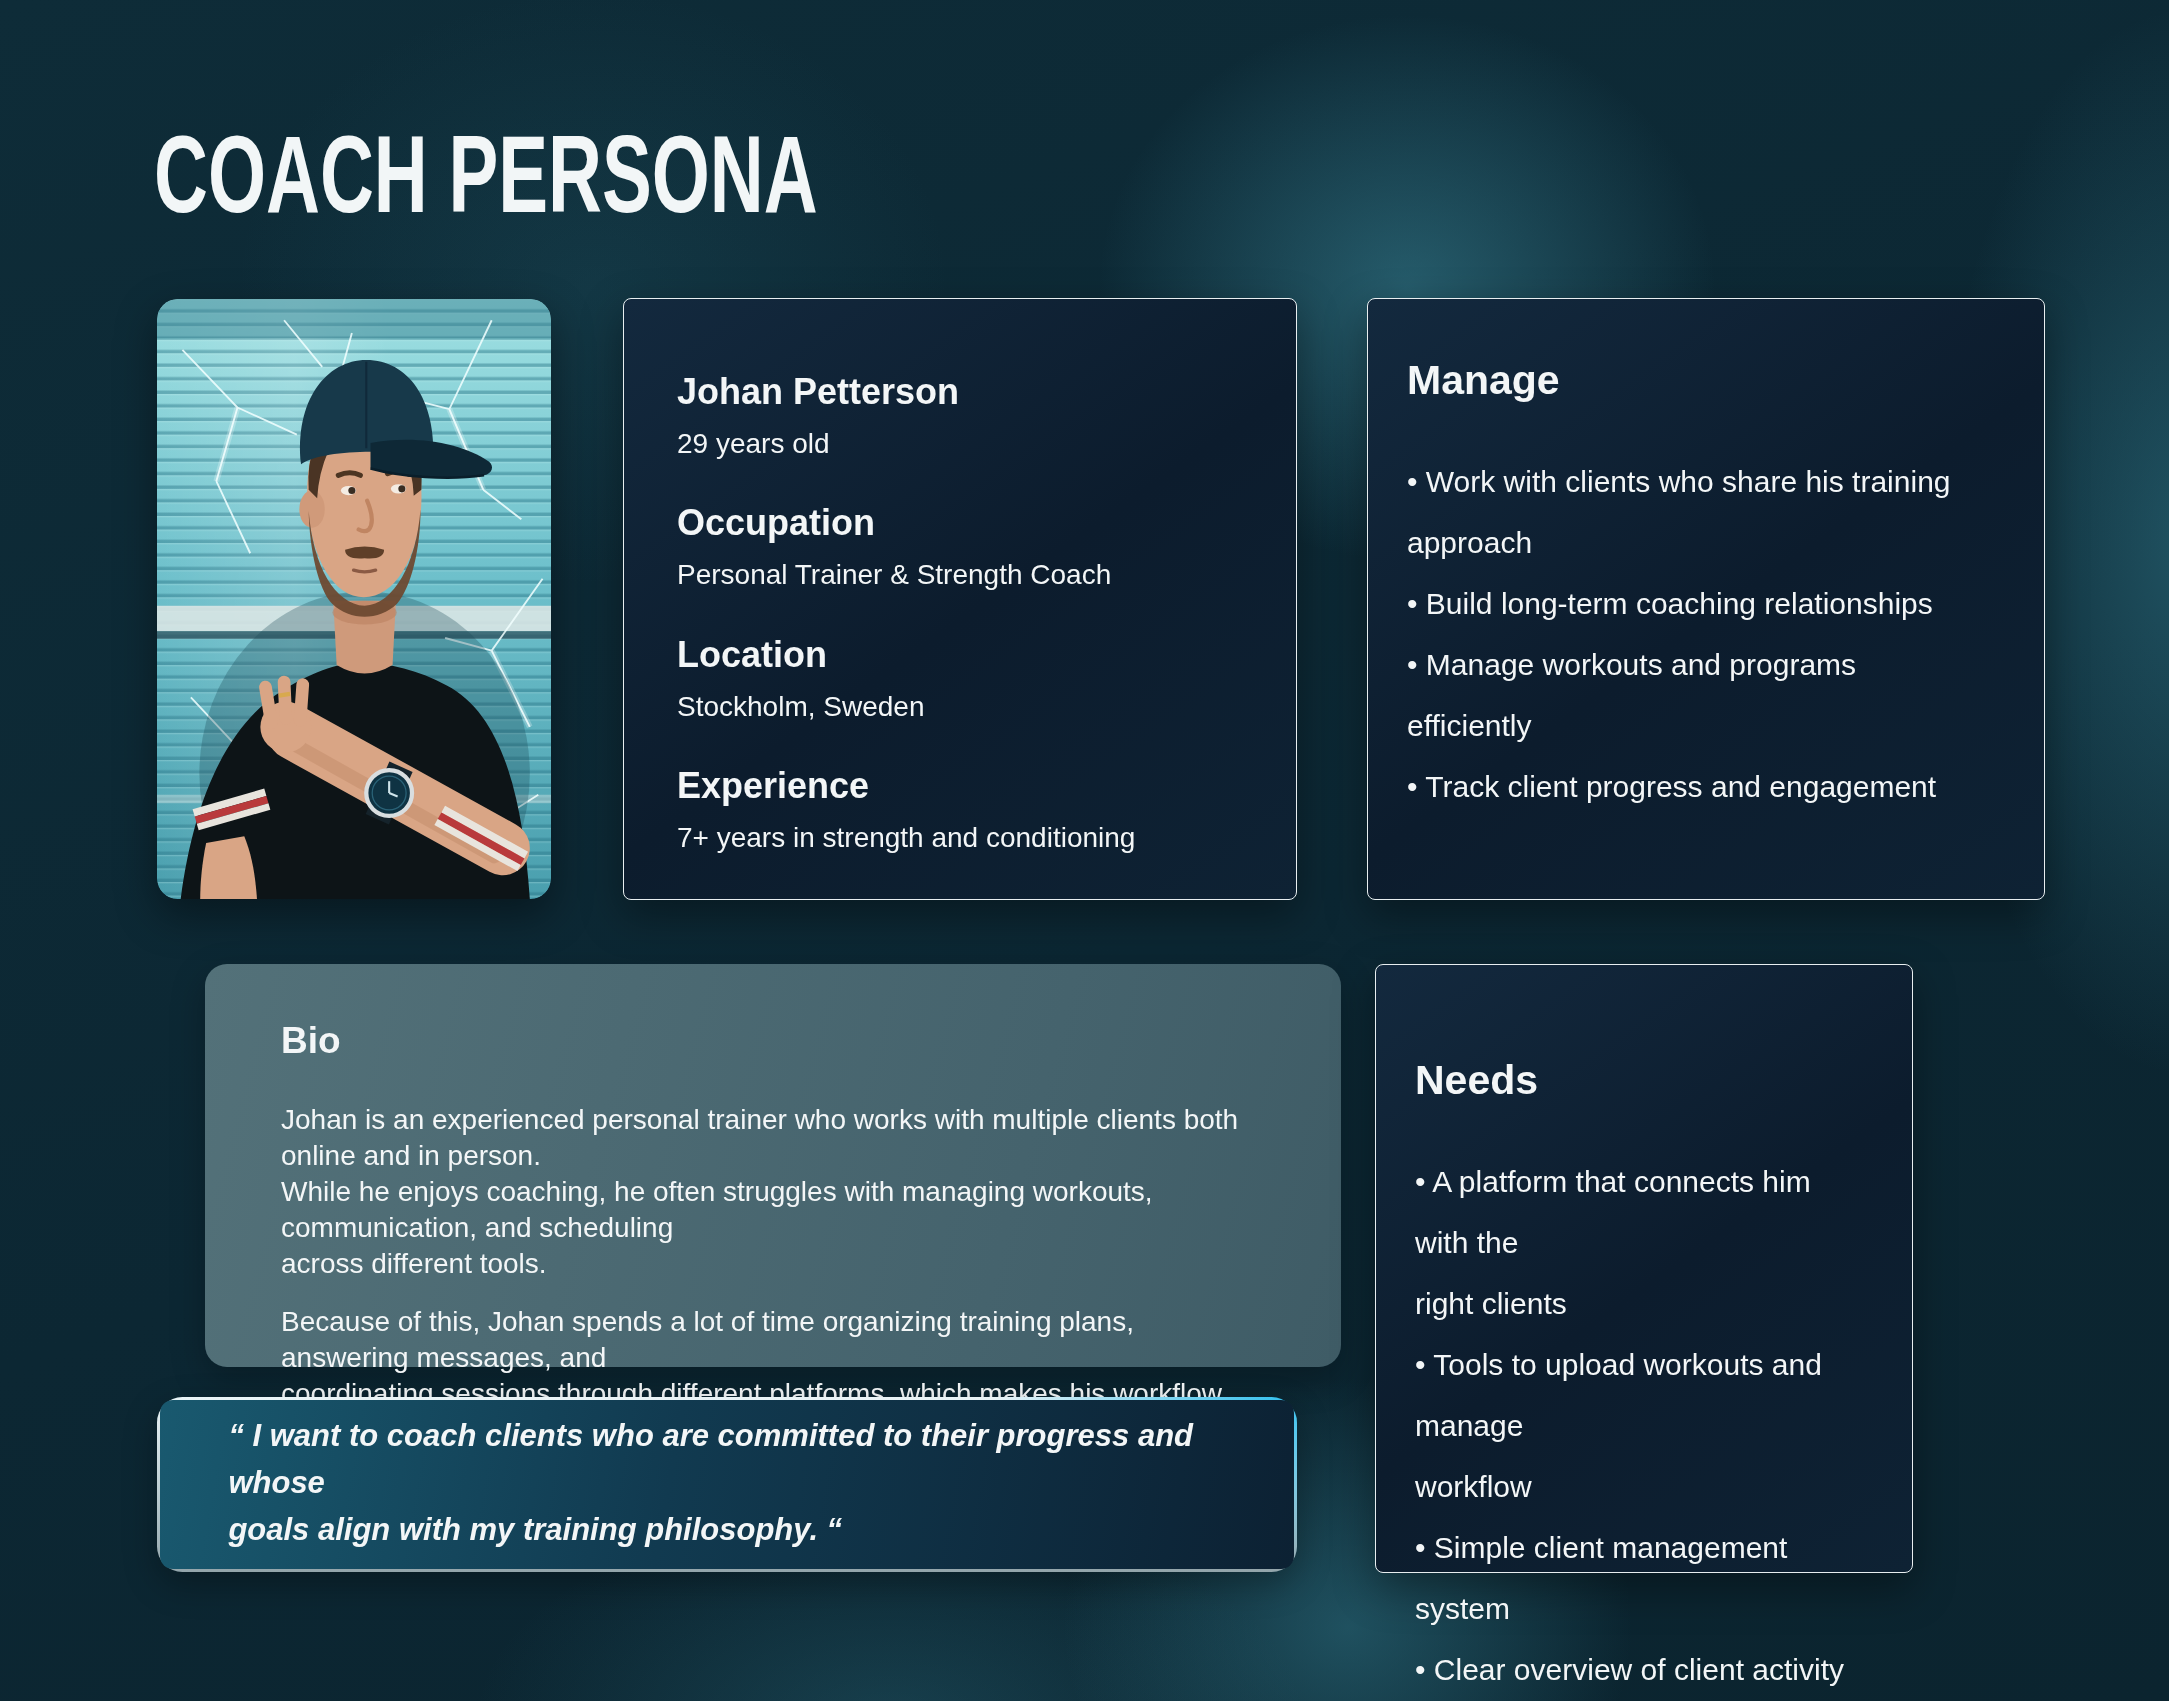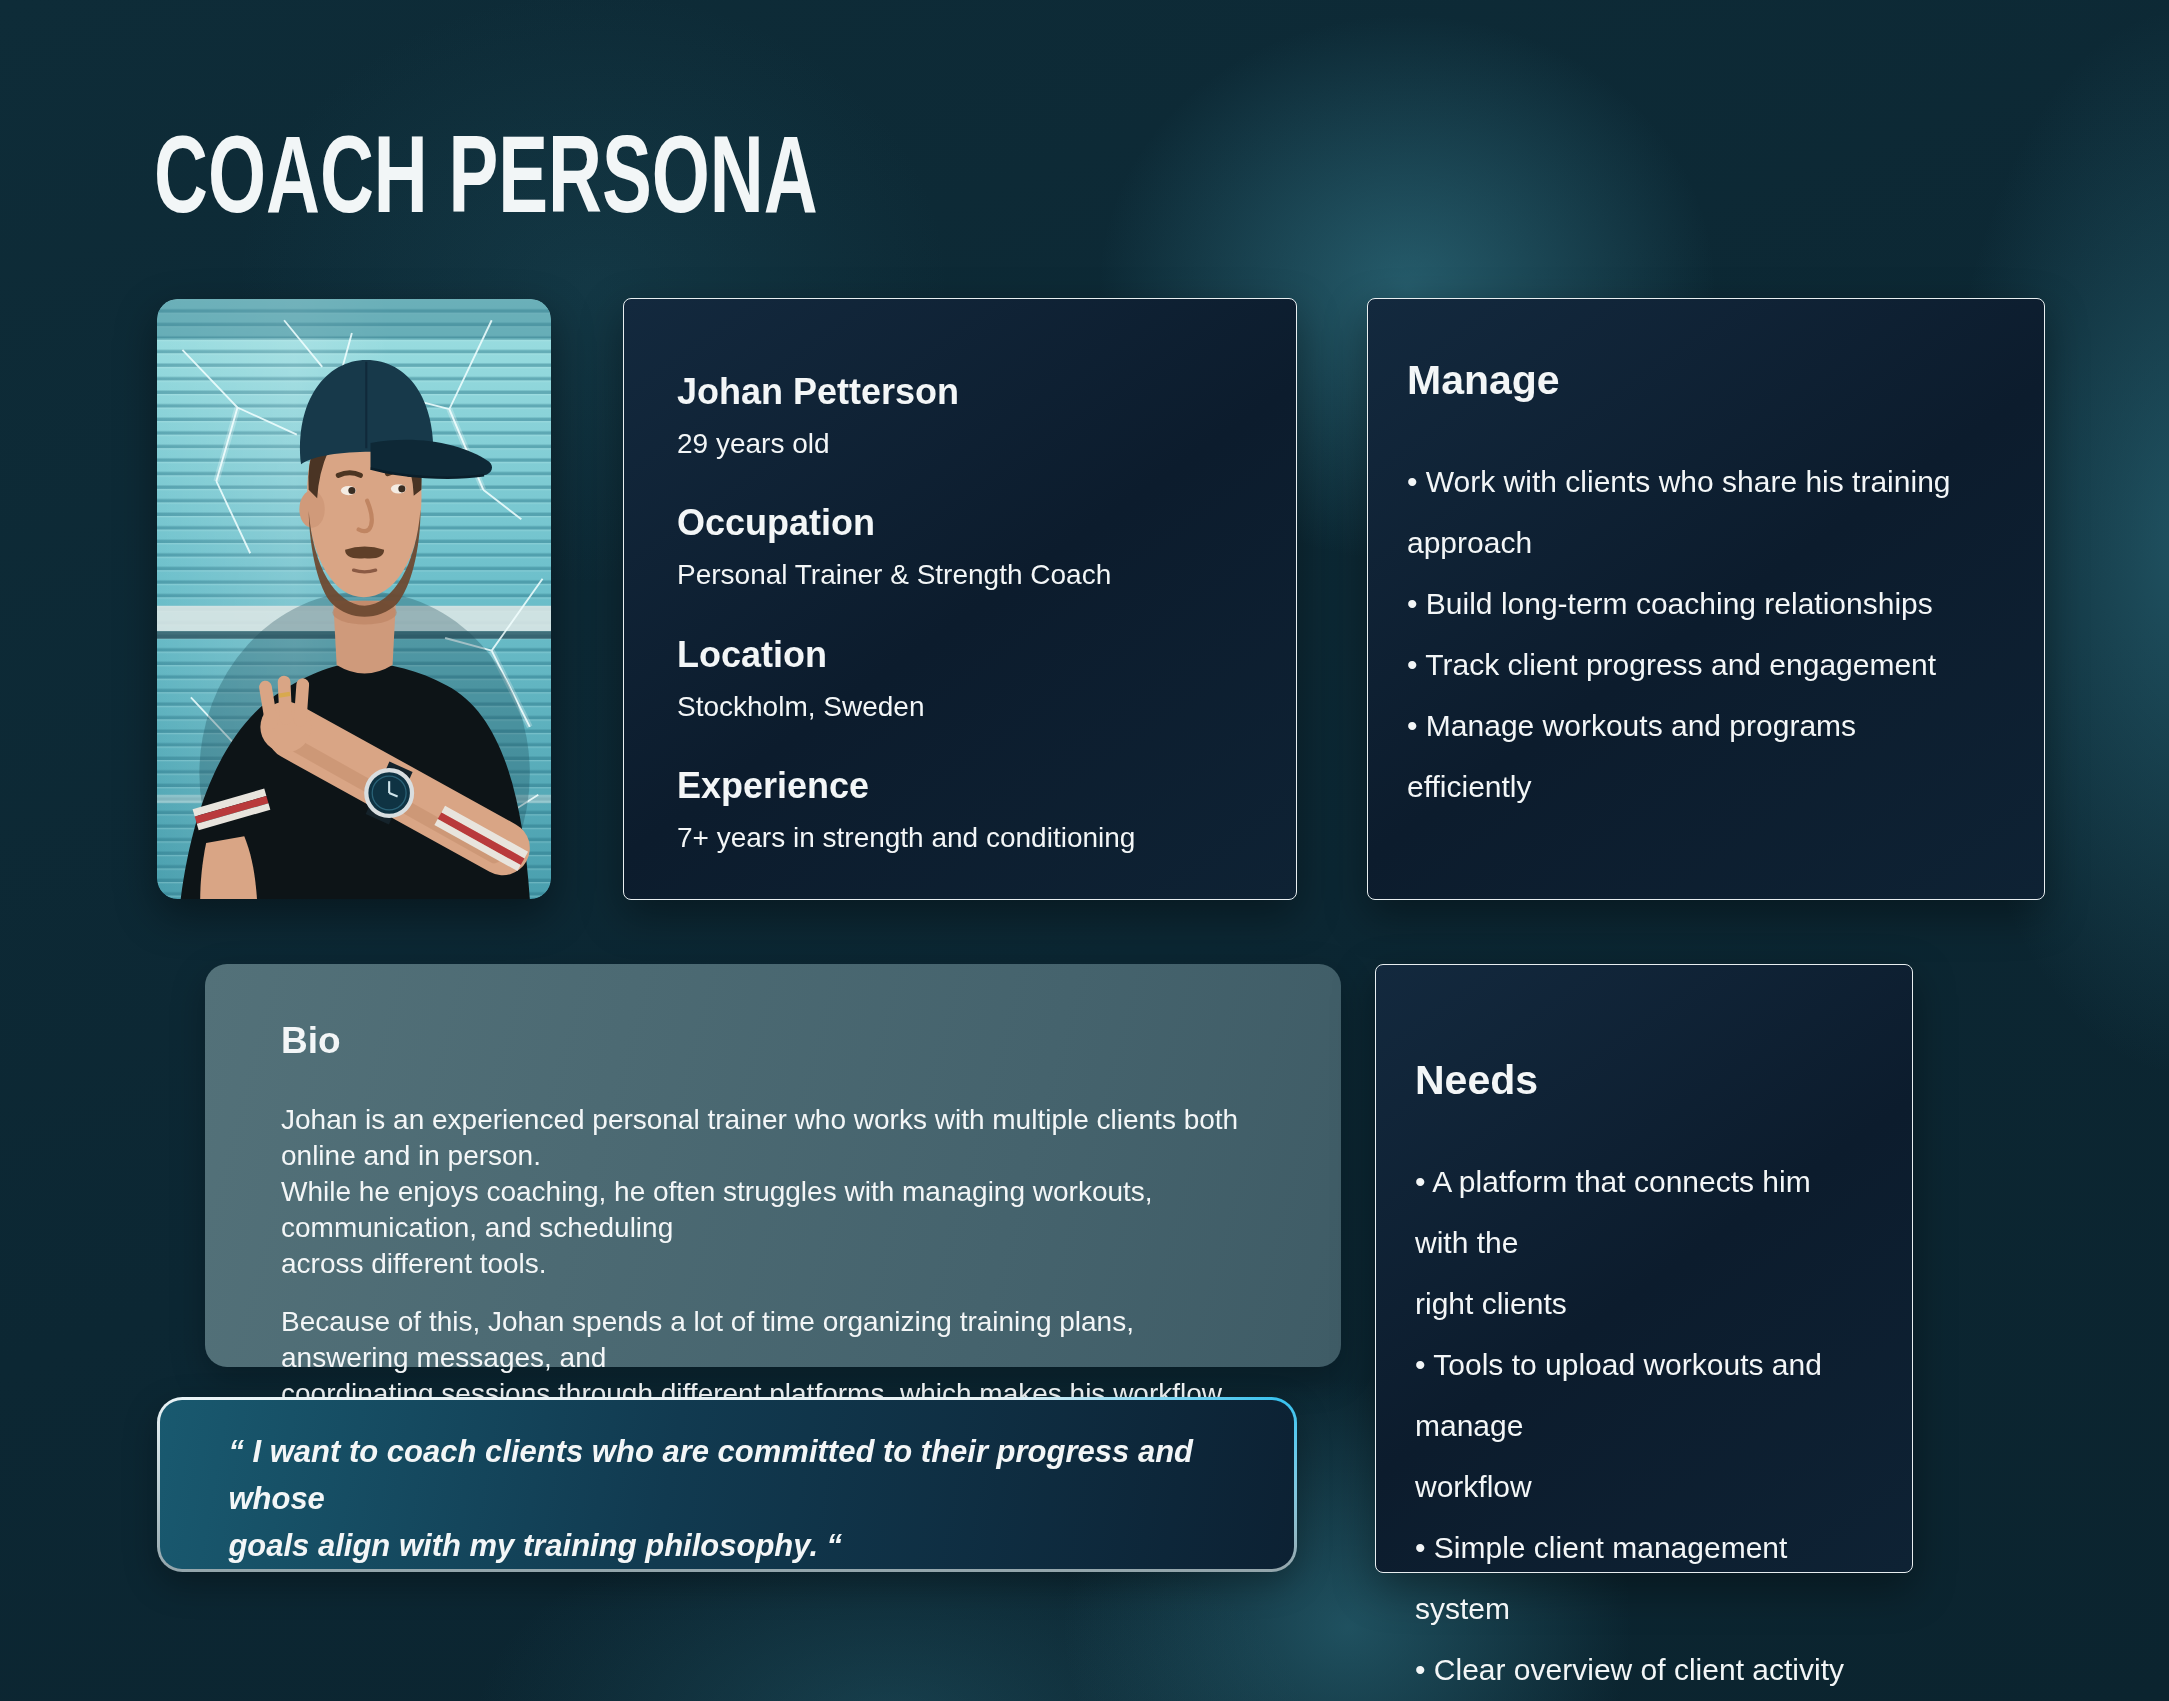--- a/index.html
+++ b/index.html
@@ -41,22 +41,22 @@
     box-shadow:0 12px 34px rgba(0,0,0,.25);margin-left:48px;}
   .bio-title{font-size:37px;font-weight:bold;line-height:1.15;margin:0 0 39px;}
   .bio-paragraph{margin:0 0 22px;}
   .bio-line{font-size:28px;line-height:36px;}
 
   #quote-border{left:157px;top:1397px;width:1140px;height:175px;border-radius:25.4px;padding:3.4px;
     background:
       radial-gradient(407px 237px at 99% 0%, #35c0ee 0%, rgba(53,192,238,0) 72%),
       linear-gradient(180deg,#eaf4f7 0%,#bccdd2 55%,#93a5ab 100%);
     box-shadow:0 12px 34px rgba(0,0,0,.3);}
-  #quote-card{width:100%;height:100%;border-radius:22px;display:flex;flex-direction:column;
-    justify-content:flex-end;padding:0 68px;box-sizing:border-box;
+  #quote-card{width:100%;height:100%;border-radius:13px;display:flex;flex-direction:column;
+    justify-content:flex-start;padding:12px 68px;box-sizing:border-box;
     background:linear-gradient(100deg,#19596f 0%,#113a50 45%,#0c2133 100%);}
   .quote-line{font-size:31px;font-weight:bold;font-style:italic;line-height:47px;}
 </style>
 </head>
 <body>
 
 <div class="canvas">
 
   <svg class="title-svg" width="695" height="119" viewBox="0 0 820 140">
     <text x="0" y="108" font-size="130" font-weight="bold" font-family="Liberation Sans, sans-serif" fill="#f2f6f7" textLength="783" lengthAdjust="spacingAndGlyphs">COACH PERSONA</text>
@@ -193,25 +193,25 @@
   <div class="card panel" id="goals-card">
     <div class="section-title">Manage</div>
     <div>
       <div class="bullet-line">• Work with clients who share his training</div>
       <div class="bullet-line">approach</div>
     </div>
     <div>
       <div class="bullet-line">• Build long-term coaching relationships</div>
     </div>
     <div>
-      <div class="bullet-line">• Track client progress and engagement</div>
-    </div>
-    <div>
       <div class="bullet-line">• Manage workouts and programs</div>
       <div class="bullet-line">efficiently</div>
+    </div>
+    <div>
+      <div class="bullet-line">• Track client progress and engagement</div>
     </div>
   </div>
 
   <div class="card" id="bio-card">
     <div class="bio-title">Bio</div>
     <div class="bio-paragraph">
       <div class="bio-line">Johan is an experienced personal trainer who works with multiple clients both online and in person.</div>
       <div class="bio-line">While he enjoys coaching, he often struggles with managing workouts, communication, and scheduling</div>
       <div class="bio-line">across different tools.</div>
     </div>

